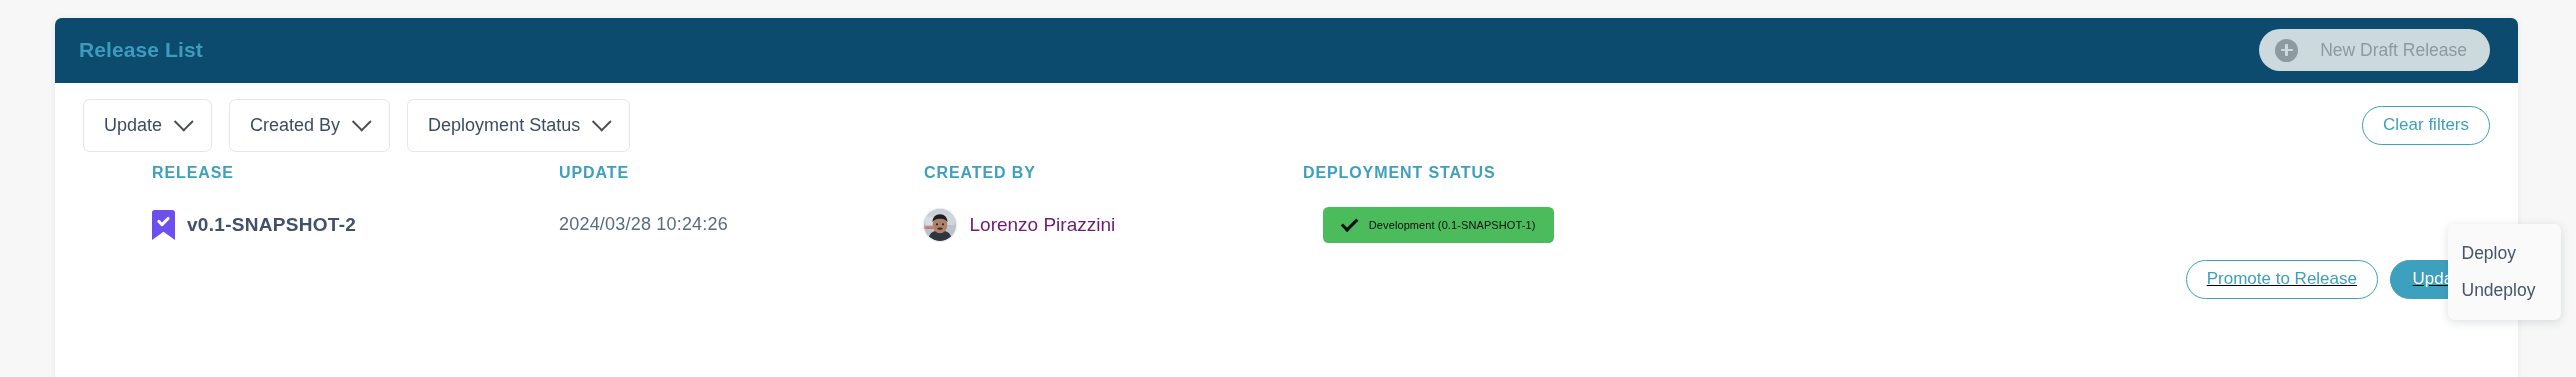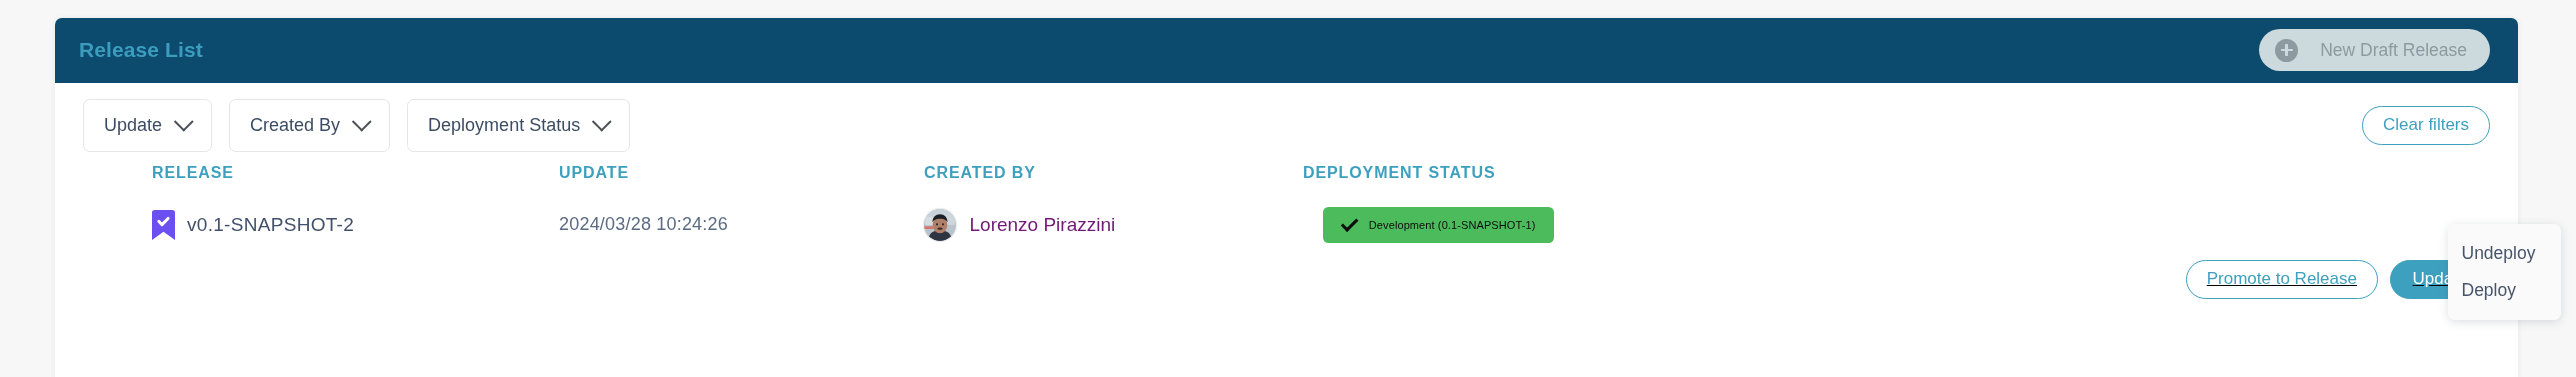--- a/index.html
+++ b/index.html
@@ -169,21 +169,21 @@
   .release-cell {
     display: flex;
     align-items: center;
     gap: 12px;
     top: -6.7px;
   }
   .bookmark-icon { flex: none; display: block; }
   .release-name {
     color: #41506b;
     font-size: 19px;
-    font-weight: 400;
+    font-weight: 700;
     letter-spacing: 0.3px;
   }
 
   .update-cell { top: -2.7px; color: #5b6b82; letter-spacing: 0.2px; }
 
   
   .createdby-cell {
     display: flex;
     align-items: center;
     gap: 13.5px;
@@ -375,16 +375,16 @@
 
     <div class="row-actions">
       <button class="btn-outline">Promote to Release</button>
       <button class="btn-filled">Update</button>
     </div>
 
   </div>
 </div>
 
 <div class="popup-menu">
+  <div class="popup-item">Deploy</div>
   <div class="popup-item">Undeploy</div>
-  <div class="popup-item">Deploy</div>
 </div>
 
 
 </body></html>

